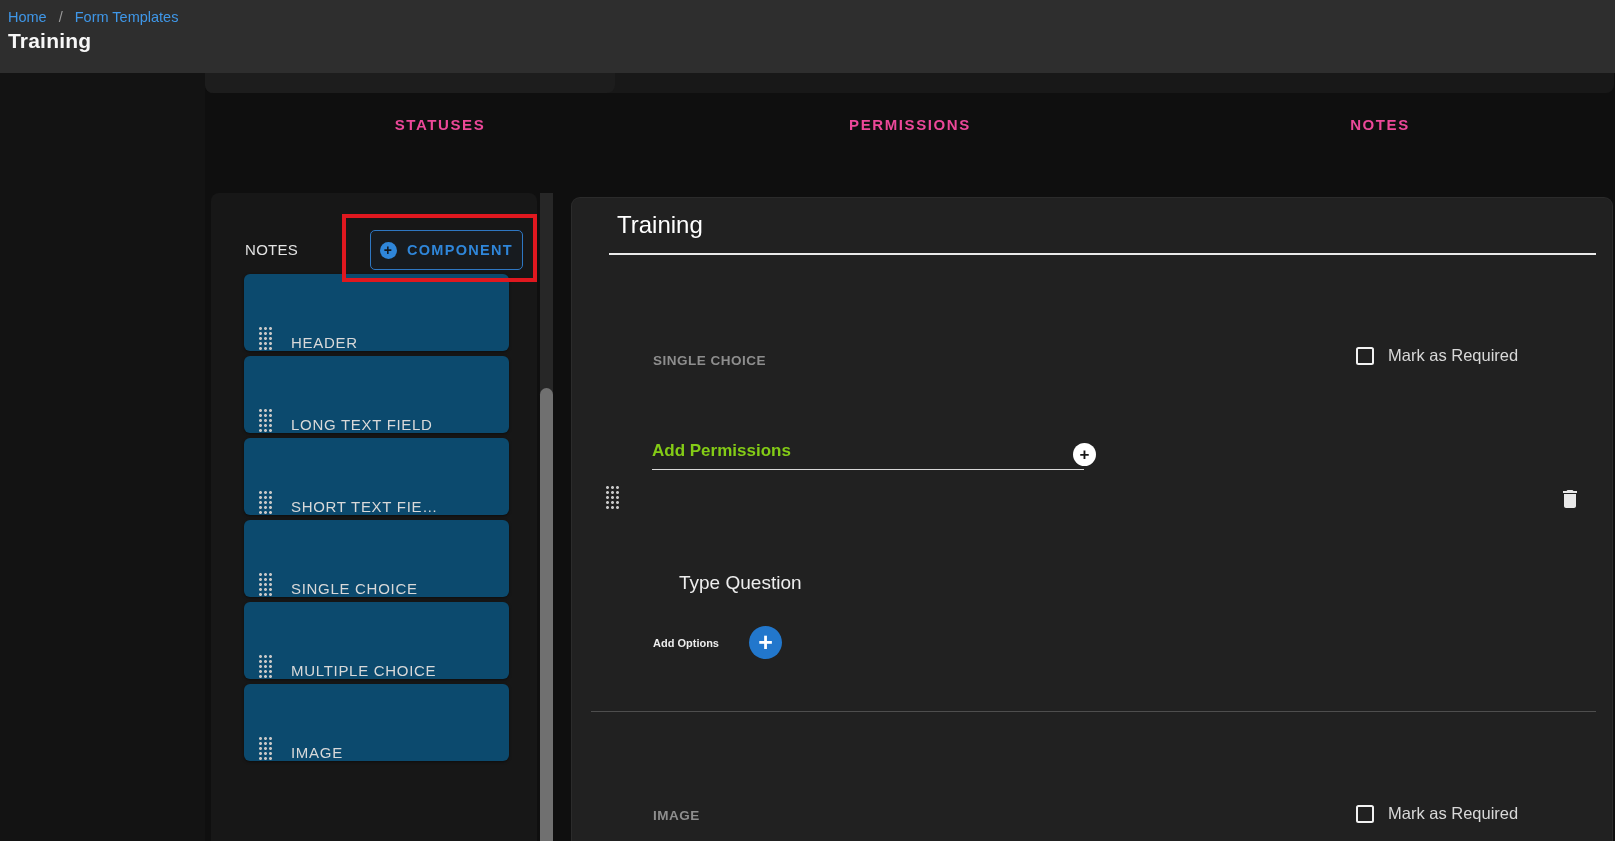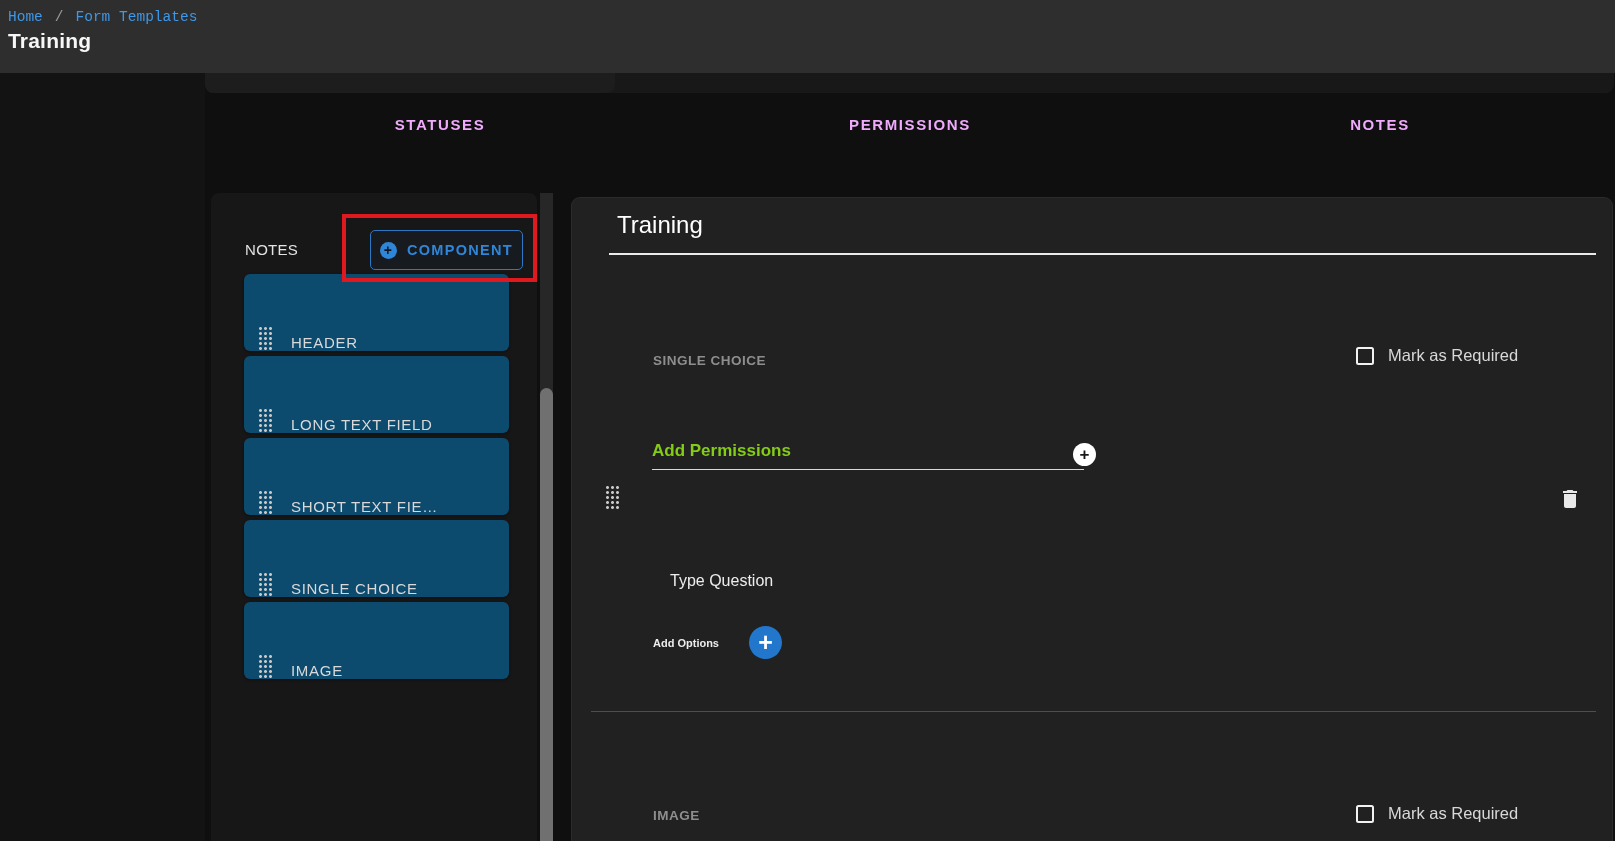--- a/index.html
+++ b/index.html
@@ -9,36 +9,36 @@
     background:#131313;
     font-family:"Liberation Sans", sans-serif;
     -webkit-font-smoothing:antialiased;
   }
 
   
   .top-header {
     position:absolute; left:0; top:0; width:1615px; height:73px;
     background:#2e2e2e; padding:9px 0 0 8px;
   }
-  .breadcrumb { display:flex; align-items:center; gap:12px; font-size:14.5px;font-family:Liberation Mono, monospace; }
+  .breadcrumb { display:flex; align-items:center; gap:12px; font-size:14.5px; }
   .crumb-link { color:#3f97e8; cursor:pointer; }
   .crumb-sep { color:#9a9a9a; }
   .page-title { margin:4px 0 0 -4px; padding-left:4px; font-size:21px; font-weight:700; color:#f7f7f7; letter-spacing:0.2px; }
 
   
   .content-bg { position:absolute; left:205px; top:73px; width:1410px; height:768px; background:#0f0f0f; }
   .strip-full { position:absolute; left:205px; top:73px; width:1409px; height:20px; background:#181818; border-radius:0 0 8px 8px; }
   .strip-sub  { position:absolute; left:205px; top:73px; width:410px;  height:20px; background:#1d1d1d; border-radius:0 0 8px 8px; }
 
   
   .tab-bar { position:absolute; left:205px; top:93px; width:1410px; height:66px; display:flex; }
   .tab {
     flex:1; display:flex; align-items:center; justify-content:center;
     font-size:15px; font-weight:600; letter-spacing:1.6px;
-    color:#f0abfc; cursor:pointer; border-bottom:3px solid transparent;
+    color:#ec4899; cursor:pointer; border-bottom:3px solid transparent;
   }
   .tab.active { color:#42a0ec; border-bottom-color:#42a0ec; }
 
   
   .comp-panel { position:absolute; left:211px; top:193px; width:326px; height:648px; background:#171717; border-radius:8px 8px 0 0; }
   .custom-label { position:absolute; left:245px; top:241px; font-size:15px; color:#e3e3e3; letter-spacing:0.3px; }
   .component-btn {
     position:absolute; left:370px; top:230px; width:153px; height:40px;
     border:1.5px solid #2e77c2; border-radius:5px; background:rgba(33,120,200,0.05);
     display:flex; align-items:center; justify-content:center; gap:10px;
@@ -91,21 +91,21 @@
   .perm-label { font-size:17px; font-weight:700; color:#84cc16; }
   .perm-plus-btn {
     position:absolute; right:-12px; bottom:3px; width:23px; height:23px; border-radius:50%;
     background:#ffffff; color:#161616; font-size:17px; font-weight:900; line-height:0.9;
     display:flex; align-items:center; justify-content:center; cursor:pointer;
   }
 
   .q-drag { position:absolute; left:33px; top:287px; cursor:grab; }
   .delete-btn { position:absolute; left:986px; top:289px; width:24px; height:24px; cursor:pointer; }
 
-  .question-field { position:absolute; left:98px; top:374px; font-size:16px; font-weight:500; color:#ededed; cursor:text; }
+  .question-field { position:absolute; left:107px; top:374px; font-size:19px; font-weight:500; color:#ededed; cursor:text; }
   .add-options-row { position:absolute; left:81px; top:428px; display:flex; align-items:center; gap:30px; }
   .add-options-label { font-size:11px; font-weight:700; color:#ededed; }
   .add-option-btn {
     width:33px; height:33px; border-radius:50%; background:#2277cc;
     color:#ffffff; font-size:25px; font-weight:700; line-height:0.85;
     display:flex; align-items:center; justify-content:center; cursor:pointer;
   }
   .q-divider { position:absolute; left:19px; top:513px; width:1005px; height:1px; background:#4e4e4e; }
 </style>
 </head>
@@ -150,20 +150,24 @@
   <div class="comp-card">
     <span class="dots"></span>
     <span class="comp-card-label">SHORT TEXT FIE…</span>
   </div>
   <div class="comp-card">
     <span class="dots"></span>
     <span class="comp-card-label">SINGLE CHOICE</span>
   </div>
   <div class="comp-card">
     <span class="dots"></span>
+    <span class="comp-card-label">MULTIPLE CHOICE</span>
+  </div>
+  <div class="comp-card">
+    <span class="dots"></span>
     <span class="comp-card-label">IMAGE</span>
   </div>
 </div>
 
 <div class="comp-scroll-track">
   <div class="comp-scroll-thumb"></div>
 </div>
 
 <div class="form-panel">
 

